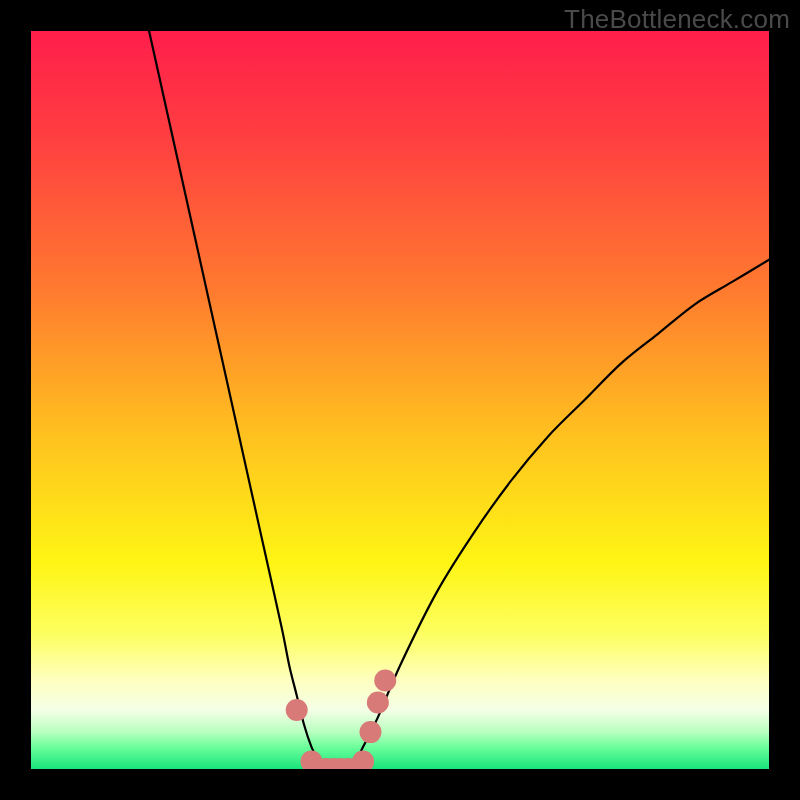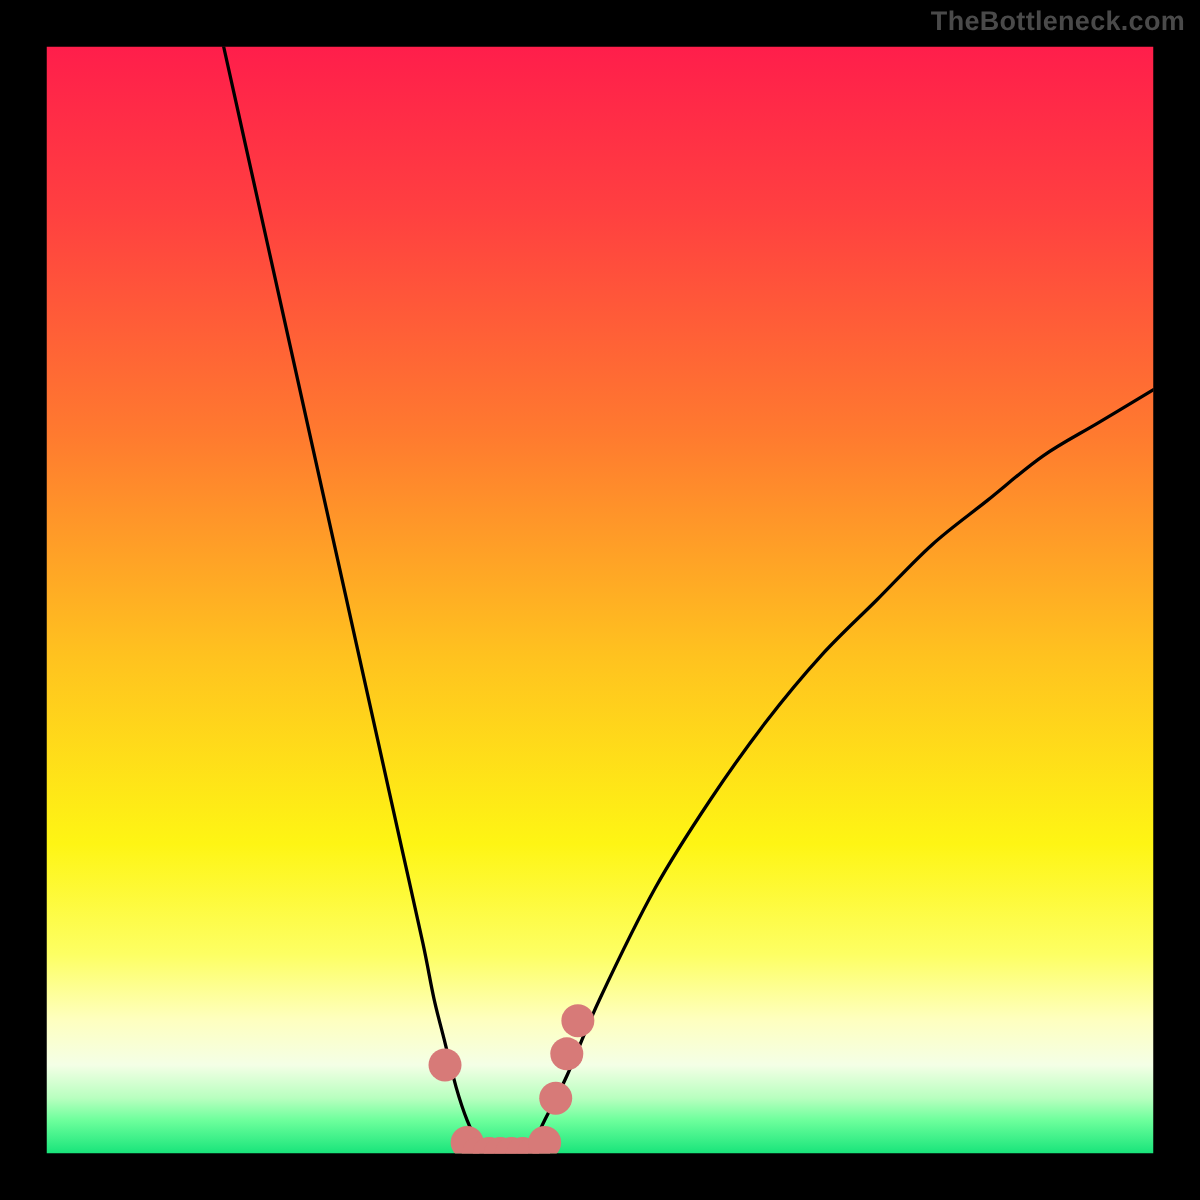--- a/index.html
+++ b/index.html
@@ -15,22 +15,22 @@
     position: relative;
     width: 800px;
     height: 800px;
     background: #000;
   }
   .watermark {
     position: absolute;
     top: 4px;
     right: 10px;
     color: #4a4a4a;
-    font-size: 18px;
-    font-weight: 700;
+    font-size: 26px;
+    font-weight: 400;
     letter-spacing: 0.2px;
     z-index: 20;
     user-select: none;
   }
   .plot {
     position: absolute;
     left: 31px;
     top: 31px;
     width: 738px;
     height: 738px;

